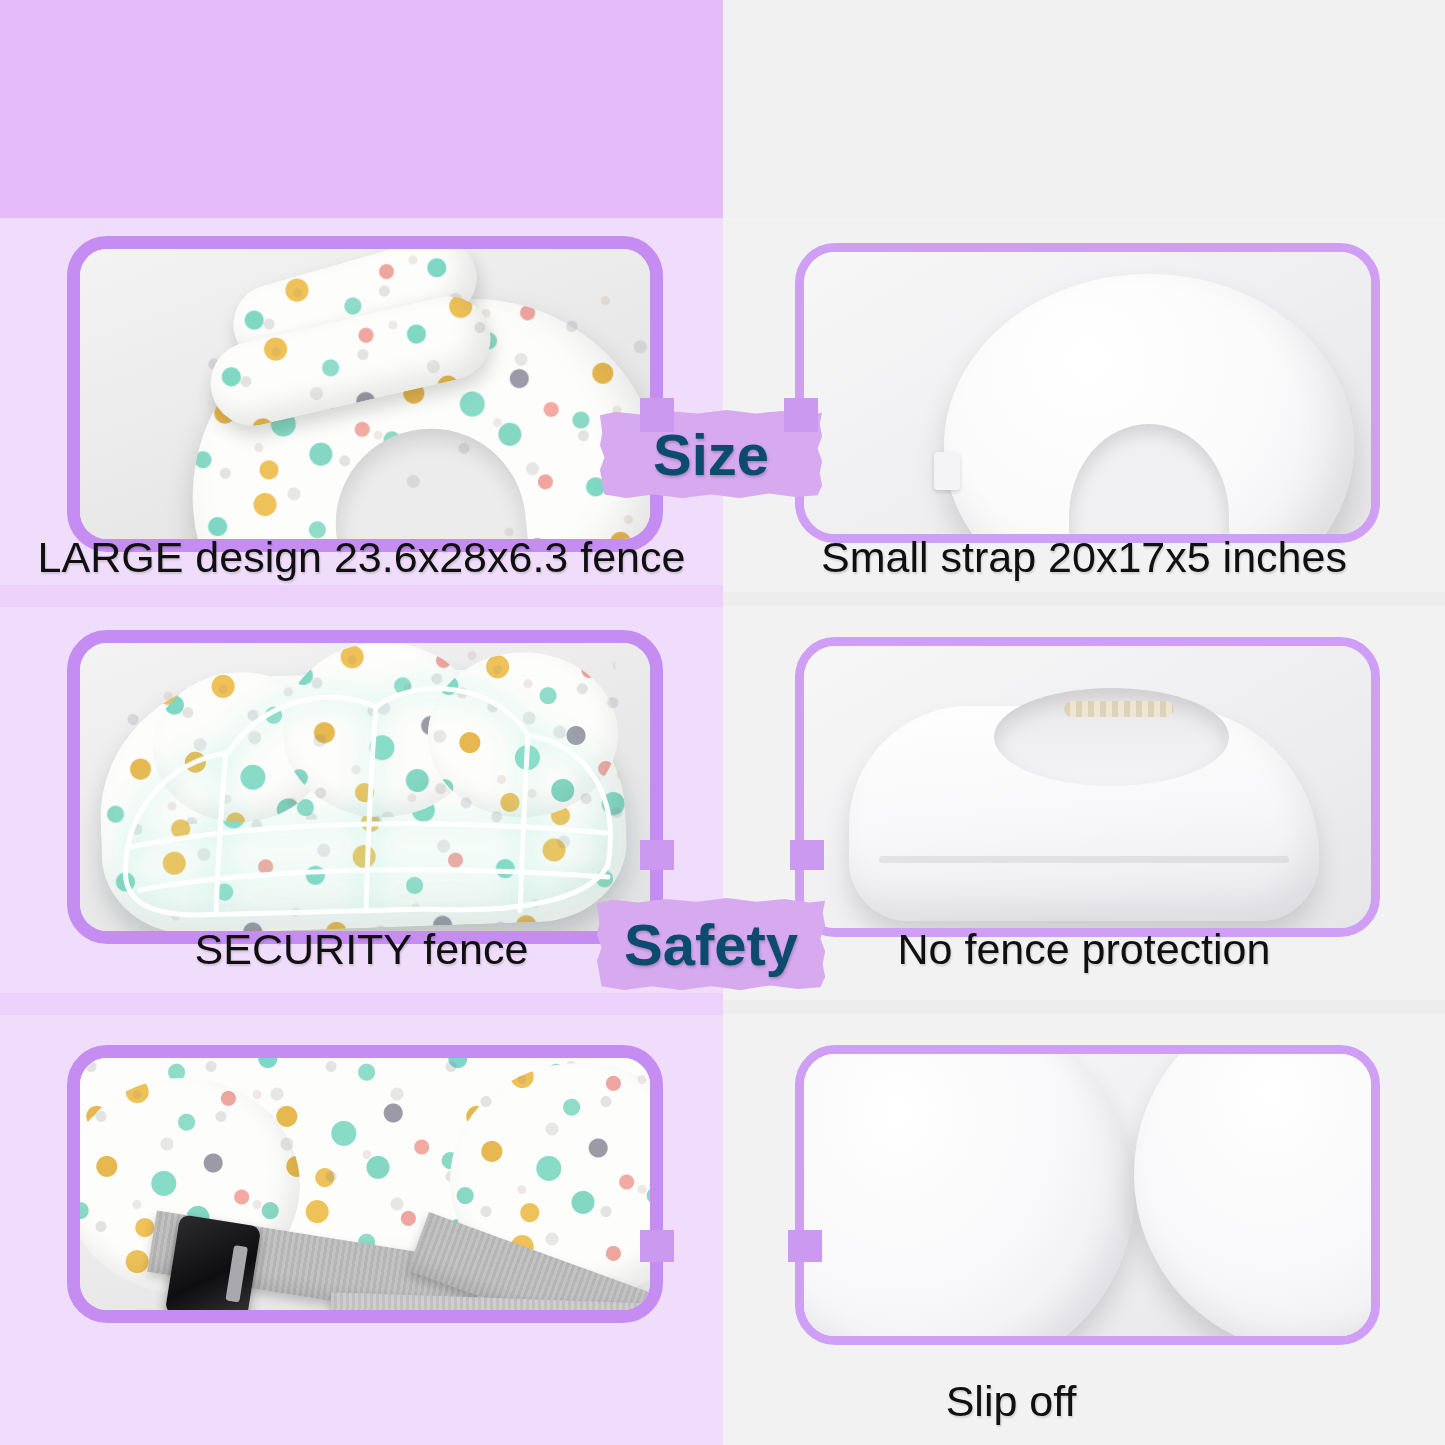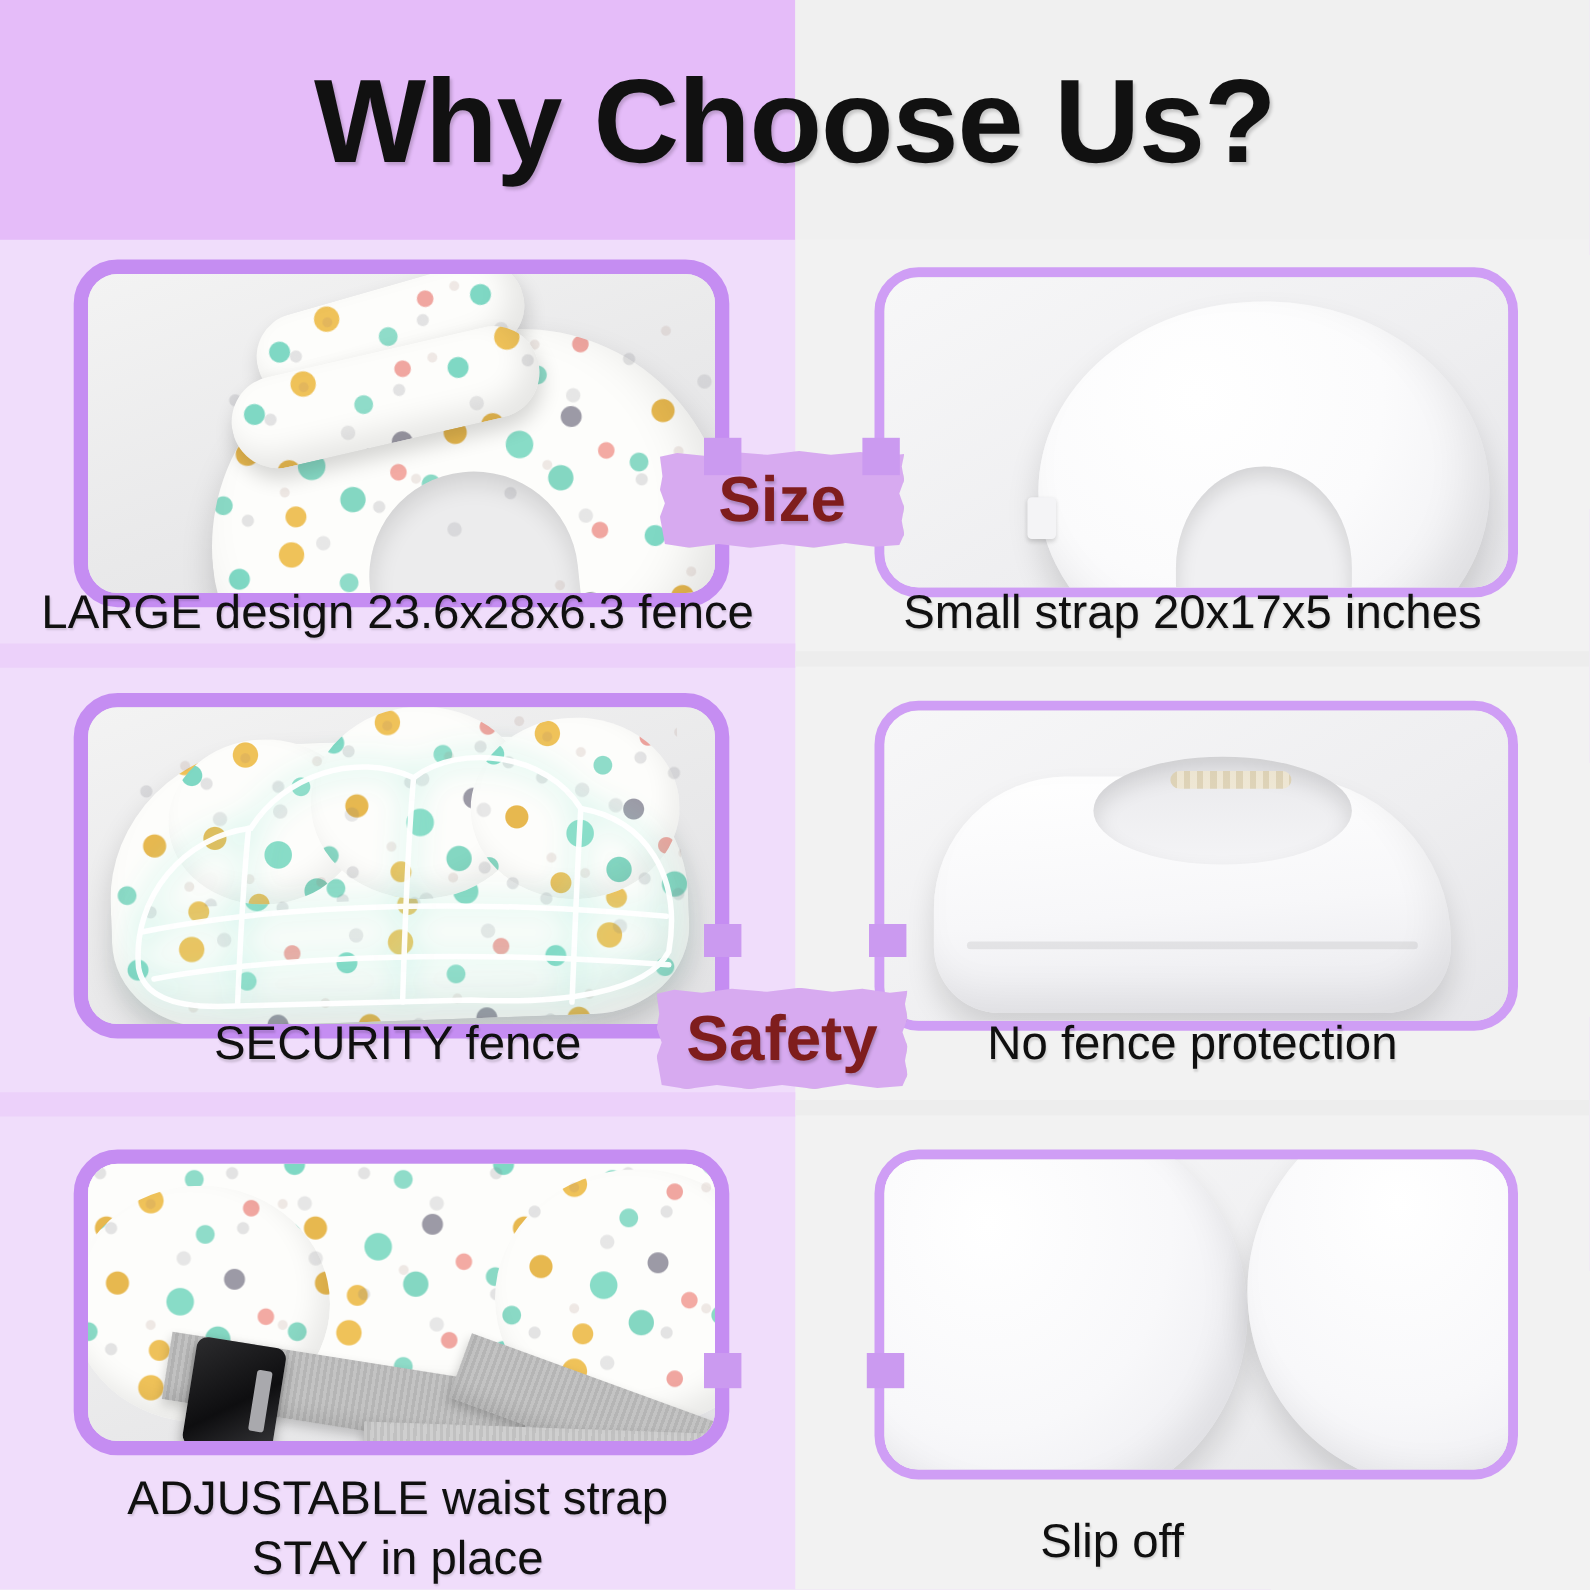--- a/index.html
+++ b/index.html
@@ -247,21 +247,21 @@
     line-height:1.28;
     font-weight:400;
     text-shadow:1px 2px 2px rgba(0,0,0,.14);
     white-space:pre-line;
   }
 
   
   .badge{
     position:absolute;
     background:#d7aaf0;
-    color:#7f1d1d;
+    color:#0c4a6e;
     font-size:58px;
     font-weight:bold;
     display:flex;
     align-items:center;
     justify-content:center;
     text-shadow:1px 2px 3px rgba(0,0,0,.22);
     box-shadow:3px 5px 9px rgba(0,0,0,.17);
     clip-path:polygon(
       0% 6%, 7% 2%, 18% 5%, 30% 1%, 44% 4%, 57% 0%, 70% 4%, 82% 1%, 93% 5%, 100% 3%,
       99% 16%, 100% 30%, 98% 44%, 100% 58%, 99% 72%, 100% 86%, 98% 97%,
@@ -283,21 +283,20 @@
 
   <div class="bg-right"></div>
   <div class="bg-left"></div>
   <div class="bg-header-left"></div>
   <div class="bg-header-right"></div>
   <div class="band b1"></div>
   <div class="band b2"></div>
   <div class="divider-right d1"></div>
   <div class="divider-right d2"></div>
 
-  <div class="title">Why Choose Us?</div>
 
   <div class="card left" style="left:67px;top:236px;width:570px;height:290px;">
     <div class="photo bk-lightgrey">
       <div class="u-pillow dinoprint">
         <div class="notch"></div>
       </div>
       <div class="roll r1 dinoprint"></div>
       <div class="roll r2 dinoprint"></div>
     </div>
   </div>
@@ -368,20 +367,18 @@
     </div>
   </div>
 
   <div class="card right" style="left:795px;top:1045px;width:567px;height:282px;">
     <div class="photo bk-white">
       <div class="lobe-white w1"></div>
       <div class="lobe-white w2"></div>
     </div>
   </div>
 
-  <div class="caption" style="left:0;top:1335px;width:723px;">ADJUSTABLE waist strap
-STAY in place</div>
   <div class="caption" style="left:723px;top:1374px;width:576px;">Slip off</div>
 
   <div class="badge-tab" style="left:640px;top:1230px;height:32px;"></div>
   <div class="badge-tab" style="left:788px;top:1230px;height:32px;"></div>
 
 </div>
 
 </body></html>

